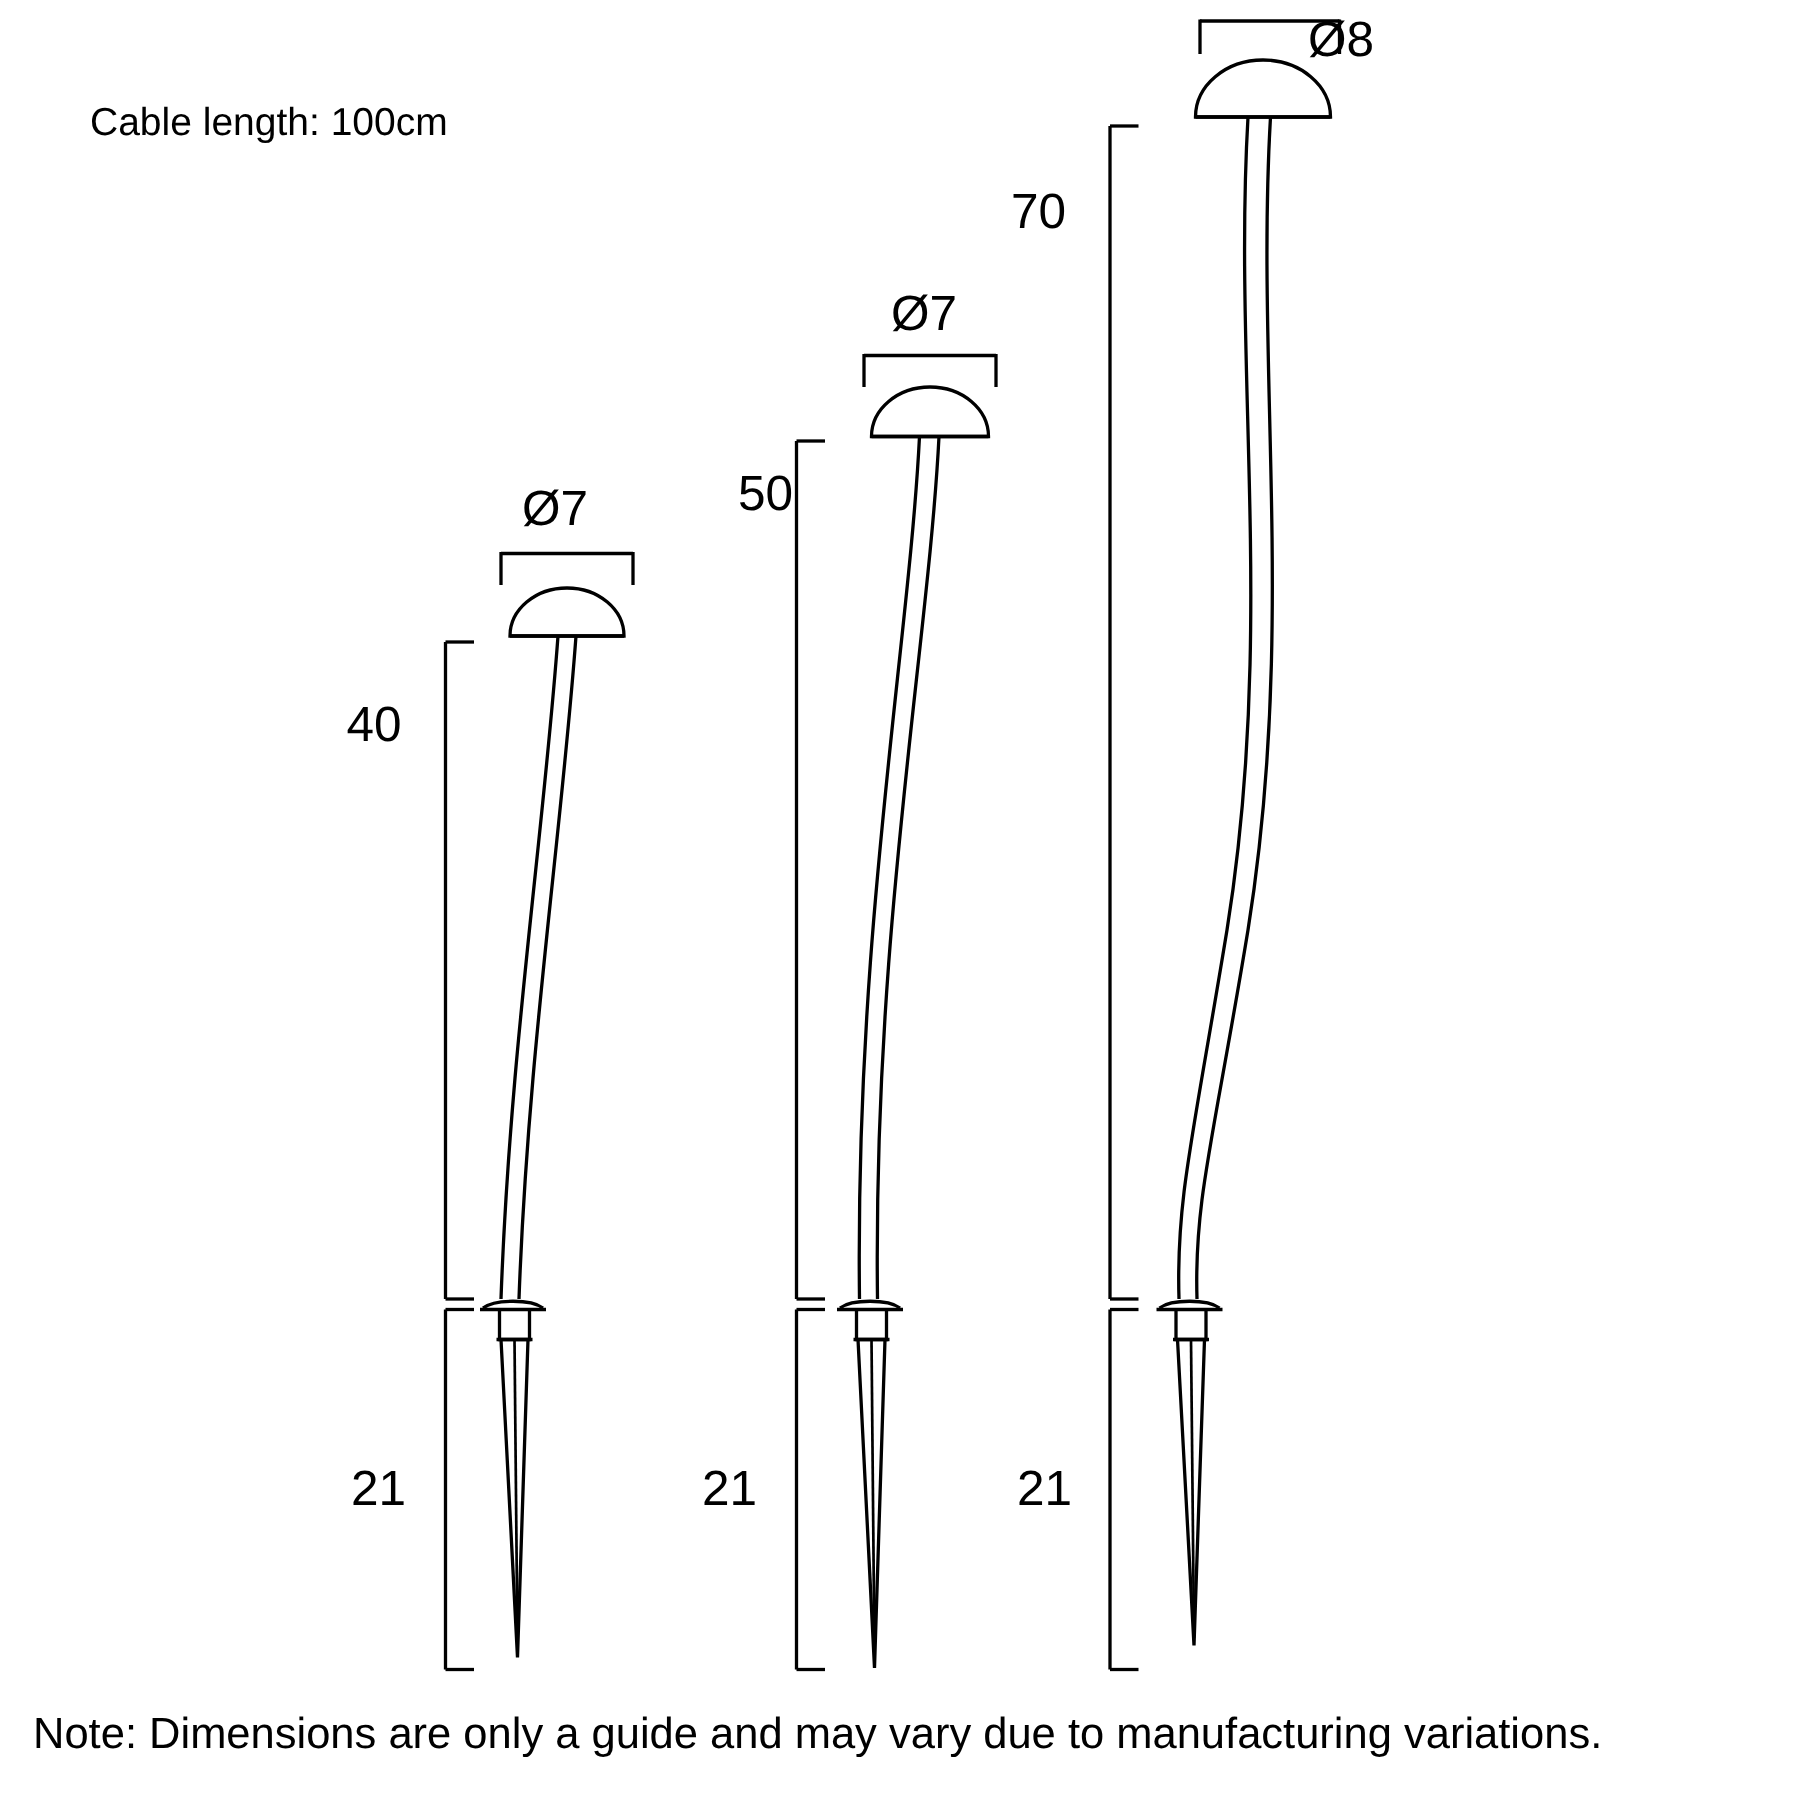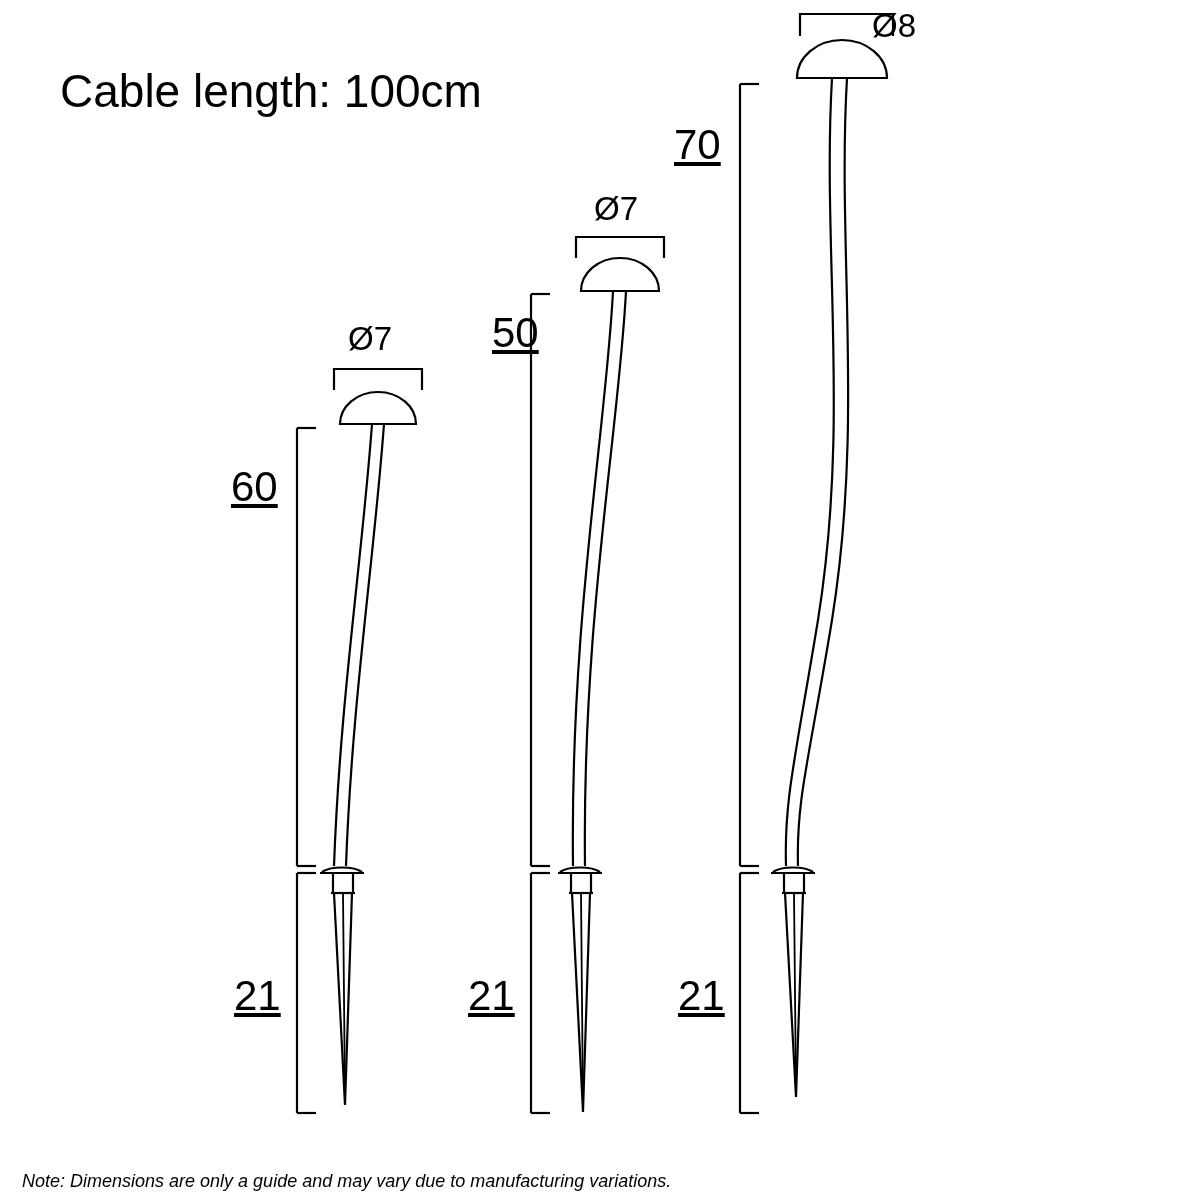--- a/index.html
+++ b/index.html
@@ -15,33 +15,31 @@
     font-family: "Liberation Sans", sans-serif;
     color: #000000;
     overflow: hidden;
   }
   .label {
     position: absolute;
     white-space: nowrap;
     line-height: 1;
   }
   .cable-note {
-    font-size: 46px;
+    font-size: 26px;
     left: 60px;
     top: 68px;
   }
   .bottom-note {
-    font-size: 18px;
+    font-size: 29px;
     left: 22px;
-    top: 1172px;
-    font-style: italic;
+    top: 1142px;
   }
   .dim {
-    font-size: 42px;
-    text-decoration: underline;
+    font-size: 33px;
   }
   .dia {
     font-size: 33px;
   }
   svg.draw {
     position: absolute;
     left: 0;
     top: 0;
     width: 1200px;
     height: 1200px;
@@ -65,21 +63,21 @@
   }
 </style>
 </head>
 <body>
 
 <div id="page">
 
   <div class="label cable-note">Cable length: 100cm</div>
 
   <div class="label dia" style="left:348px; top:322px;">Ø7</div>
-  <div class="label dim" style="left:231px; top:466px;">60</div>
+  <div class="label dim" style="left:231px; top:466px;">40</div>
   <div class="label dim" style="left:234px; top:975px;">21</div>
 
   <div class="label dia" style="left:594px; top:192px;">Ø7</div>
   <div class="label dim" style="left:464px; top:312px;margin-left:28px;">50</div>
   <div class="label dim" style="left:468px; top:975px;">21</div>
 
   <div class="label dia" style="left:872px; top:9px;">Ø8</div>
   <div class="label dim" style="left:674px; top:124px;">70</div>
   <div class="label dim" style="left:678px; top:975px;">21</div>
 

